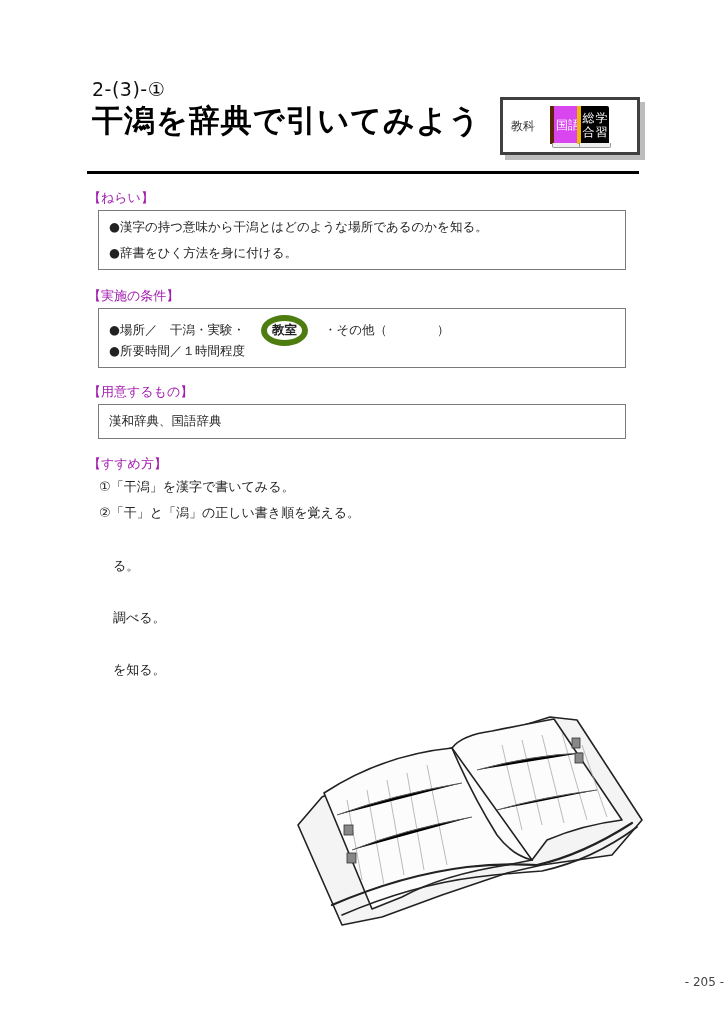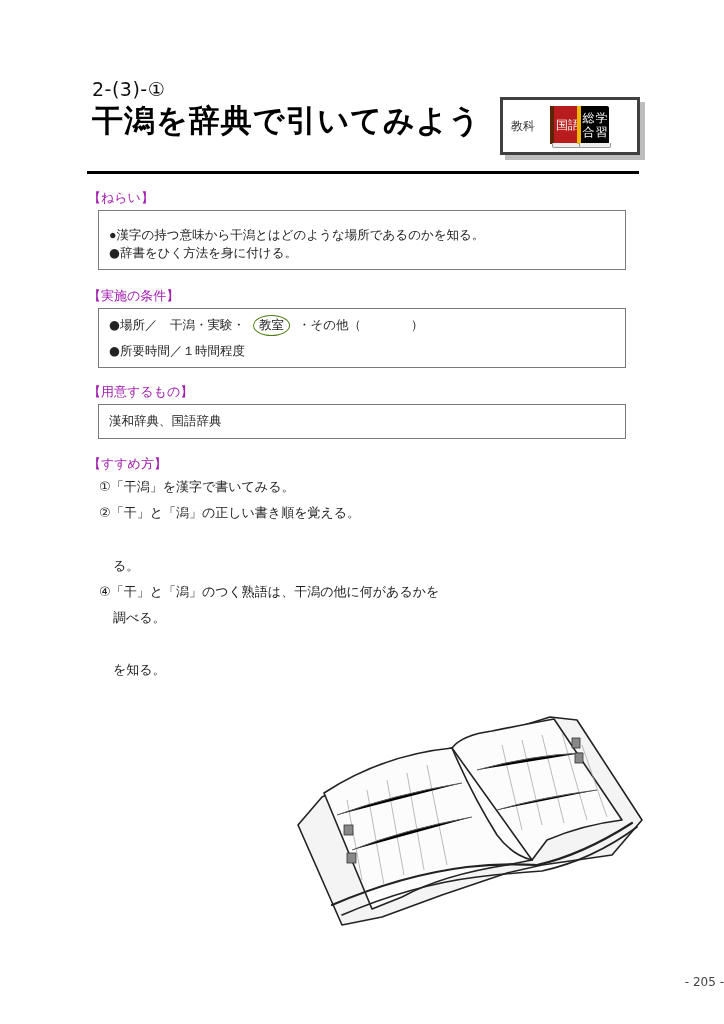--- a/index.html
+++ b/index.html
@@ -10,31 +10,31 @@
   .page-title { left: 92px; top: 100px; font-size: 31px; font-weight: bold; color: #000; letter-spacing: 1px; }
   .subject-box { left: 500px; top: 97px; width: 134px; height: 52px; background: #fff;
                  border: 3px solid #404040; box-shadow: 5px 5px 0 #bdbdbd; }
   .subject-label { position: absolute; left: 8px; top: 18px; font-size: 12px; color: #333; }
   .book { position: absolute; top: 6px; width: 32px; height: 38px; border-radius: 2px 2px 0 0; }
   .book .spine { position: absolute; left: 0; top: 0; width: 4px; height: 100%; }
   .book .pages { position: absolute; left: 2px; right: -2px; bottom: -4px; height: 4px; background: #eee;
                  border: 1px solid #999; border-top: none; border-radius: 0 0 2px 2px; }
   .book .txt { position: absolute; left: 5px; right: 1px; top: 0; bottom: 0; display: flex;
                align-items: center; justify-content: center; text-align: center; font-size: 12px; line-height: 14px; }
-  .book-kokugo { left: 47px; background: #b91c1c; }
+  .book-kokugo { left: 47px; background: #d946ef; }
   .book-kokugo .spine { background: #5c2407; }
   .book-kokugo .txt { color: #fff; }
   .book-sogo { left: 74px; background: #000000; }
   .book-sogo .spine { background: #f2b705; }
   .book-sogo .txt { color: #fff; font-size: 12px; }
   .rule { left: 87px; top: 171px; width: 552px; height: 3px; background: #000; }
   .heading { font-size: 13px; color: #a21caf; }
   .box { border: 1px solid #7a7a7a; background: #fff; }
   .box-line { position: absolute; left: 10px; font-size: 12.5px; color: #222; white-space: nowrap; }
-  .circled { display: inline-block; border: 1px solid #4d7c0f; border-radius: 50%; padding: 1px 5px; margin: -2px 8px; }
+  .circled { display: inline-block; border: 6px solid #4d7c0f; border-radius: 50%; padding: 1px 5px; margin: -2px 16px; font-weight: bold; }
   .step { position: absolute; font-size: 13px; color: #222; white-space: nowrap; }
   .step-cont { position: absolute; font-size: 13px; color: #222; white-space: nowrap; }
   .illustration { left: 292px; top: 705px; width: 352px; height: 225px; }
   .page-num { left: 0; width: 724px; top: 975px; text-align: right; font-size: 12px; color: #444; }
 </style>
 </head>
 <body>
 
 <div class="abs section-num">2-(3)-①</div>
 <div class="abs page-title">干潟を辞典で引いてみよう</div>
@@ -54,21 +54,21 @@
         <span>学習</span>
     </div>
     <div class="pages"></div>
   </div>
 </div>
 
 <div class="abs rule"></div>
 
 <div class="abs heading" style="left:88px; top:189px;">【ねらい】</div>
 <div class="abs box" style="left:98px; top:210px; width:526px; height:58px;">
-  <div class="box-line" style="top:16px;font-family:Liberation Serif, serif;">●漢字の持つ意味から干潟とはどのような場所であるのかを知る。</div>
+  <div class="box-line" style="top:8px;">●漢字の持つ意味から干潟とはどのような場所であるのかを知る。</div>
   <div class="box-line" style="top:34px;">●辞書をひく方法を身に付ける。</div>
 </div>
 
 <div class="abs heading" style="left:88px; top:287px;">【実施の条件】</div>
 <div class="abs box" style="left:98px; top:308px; width:526px; height:58px;">
   <div class="box-line" style="top:8px;">
     <span>●場所／　干潟・実験・</span><span class="circled">教室</span><span>・その他（　　　　）</span>
   </div>
   <div class="box-line" style="top:34px;">●所要時間／１時間程度</div>
 </div>
@@ -76,21 +76,20 @@
 <div class="abs heading" style="left:88px; top:383px;">【用意するもの】</div>
 <div class="abs box" style="left:98px; top:404px; width:526px; height:33px;">
   <div class="box-line" style="top:8px;">漢和辞典、国語辞典</div>
 </div>
 
 <div class="abs heading" style="left:88px; top:455px;">【すすめ方】</div>
 <div class="abs" style="left:99px; top:478px; width:380px; height:200px;">
   <div class="step" style="top:0px;">①「干潟」を漢字で書いてみる。</div>
   <div class="step" style="top:26px;">②「干」と「潟」の正しい書き順を覚える。</div>
   <div class="step-cont" style="top:79px; left:14px;">る。</div>
-  <div class="step" style="top:105px;">④「干」と「潟」のつく熟語は、干潟の他に何があるかを</div>
   <div class="step-cont" style="top:131px; left:14px;">調べる。</div>
   <div class="step-cont" style="top:183px; left:14px;">を知る。</div>
 </div>
 
 <div class="abs illustration">
   <svg width="352" height="225" viewBox="0 0 352 225">
     <g fill="none" stroke="#222" stroke-width="1.6" stroke-linecap="round" stroke-linejoin="round">
 
       <path d="M6 120 L30 92 L100 60 L170 40 L200 30 L258 12 L285 15 L350 115 L320 150 L250 160 L215 168 L150 190 L90 212 L50 220 Z" fill="#f4f4f4"></path>
 

